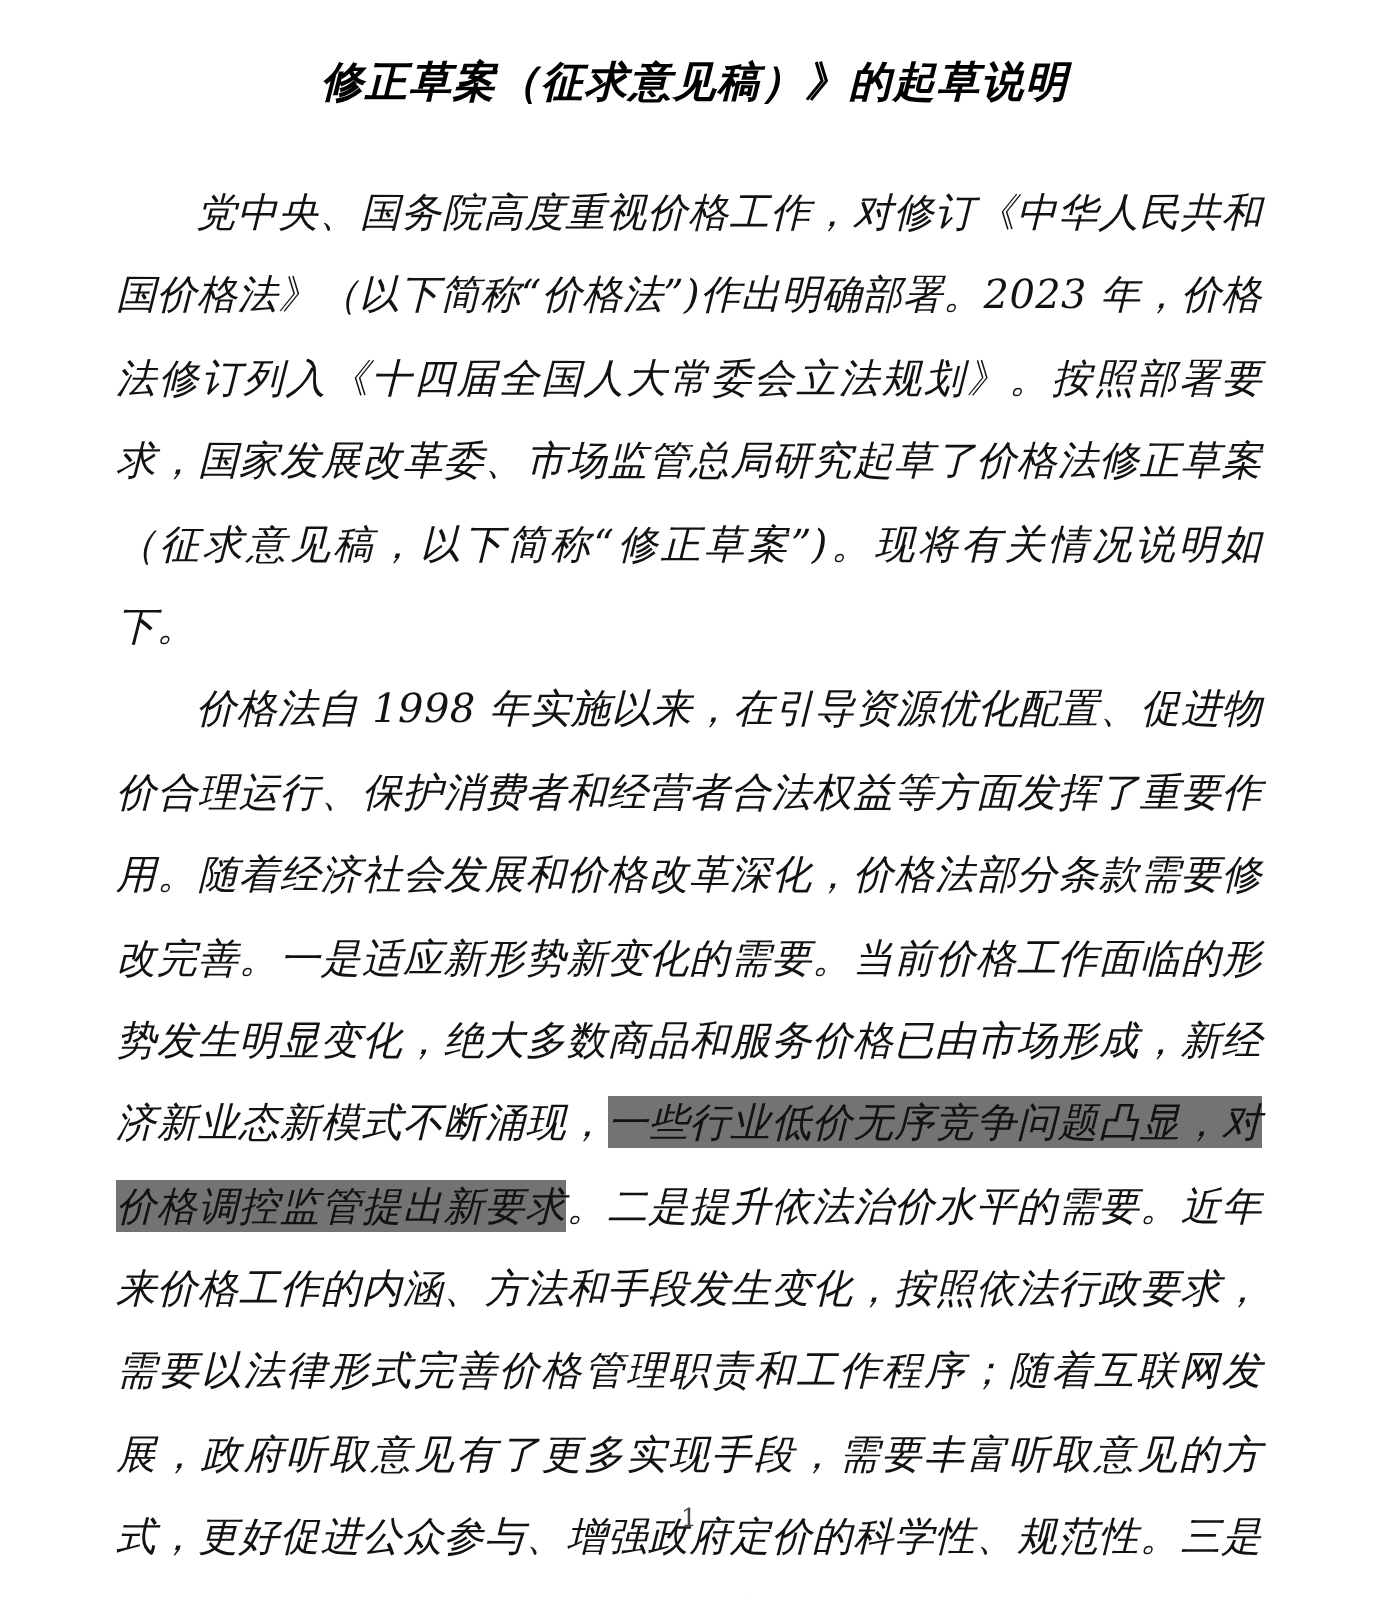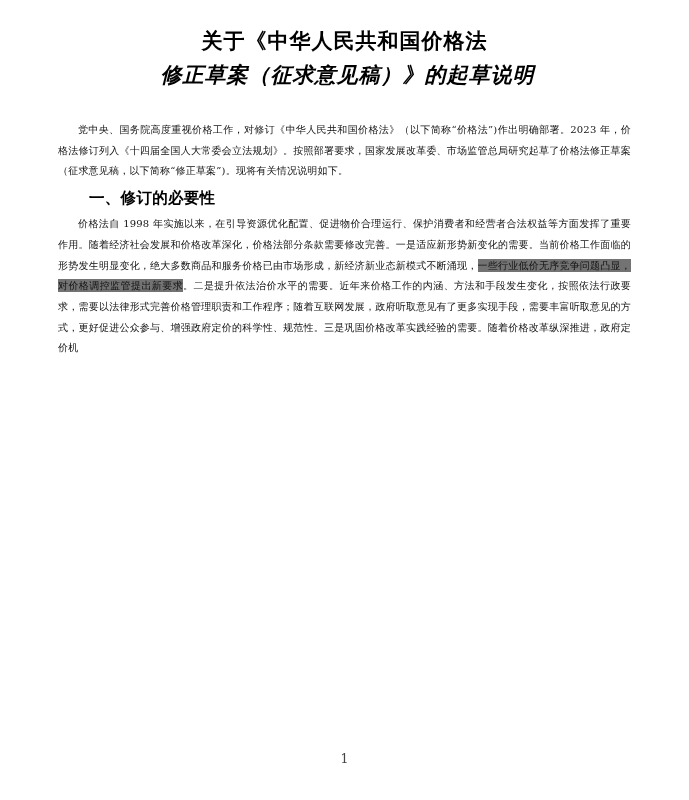--- a/index.html
+++ b/index.html
@@ -36,27 +36,28 @@
     white-space: nowrap;
   }
   .title-line-2 {
     padding-left: 6px;
     font-style: italic;
   }
   .body-block {
     margin-top: 28px;
   }
   p.para {
-    font-size: 10px;
+    font-size: 20px;
     line-height: 2.07;
     margin: 0;
     text-align: justify;
     text-justify: inter-ideograph;
     letter-spacing: 0.2px;
     color: #121212;
+    font-style: italic;
   }
   p.para.indent {
     text-indent: 2em;
   }
   .section-heading {
     font-size: 15.5px;
     line-height: 2.07;
     margin: 0;
     text-indent: 2em;
     font-weight: bold;
@@ -79,33 +80,29 @@
     color: #444;
     font-family: "DejaVu Serif", "Liberation Serif", serif;
   }
 </style>
 </head>
 <body>
 
 <div class="page">
 
   <h1 class="doc-title">
-    <span class="line title-line-1">关于《中华人民共和国价格法</span>
     <span class="line title-line-2">修正草案（征求意见稿）》的起草说明</span>
   </h1>
 
   <div class="body-block">
 
     <p class="para indent">
       <span>党中央、国务院高度重视价格工作，对修订《中华人民共和国价格法》（以下简称“价格法”)作出明确部署。2023 年，价格法修订列入《十四届全国人大常委会立法规划》。按照部署要求，国家发展改革委、市场监管总局研究起草了价格法修正草案（征求意见稿，以下简称“修正草案”)。现将有关情况说明如下。</span>
     </p>
 
-    <p class="section-heading">
-      <span>一、修订的必要性</span>
-    </p>
 
     <p class="para indent"><span>价格法自 1998 年实施以来，在引导资源优化配置、促进物价合理运行、保护消费者和经营者合法权益等方面发挥了重要作用。随着经济社会发展和价格改革深化，价格法部分条款需要修改完善。一是适应新形势新变化的需要。当前价格工作面临的形势发生明显变化，绝大多数商品和服务价格已由市场形成，新经济新业态新模式不断涌现，</span><span class="hl">一些行业低价无序竞争问题凸显，对价格调控监管提出新要求</span><span>。二是提升依法治价水平的需要。近年来价格工作的内涵、方法和手段发生变化，按照依法行政要求，需要以法律形式完善价格管理职责和工作程序；随着互联网发展，政府听取意见有了更多实现手段，需要丰富听取意见的方式，更好促进公众参与、增强政府定价的科学性、规范性。三是巩固价格改革实践经验的需要。随着价格改革纵深推进，政府定价机</span></p>
 
   </div>
 
   <div class="page-number">1</div>
 
 </div>
 
 </body></html>

